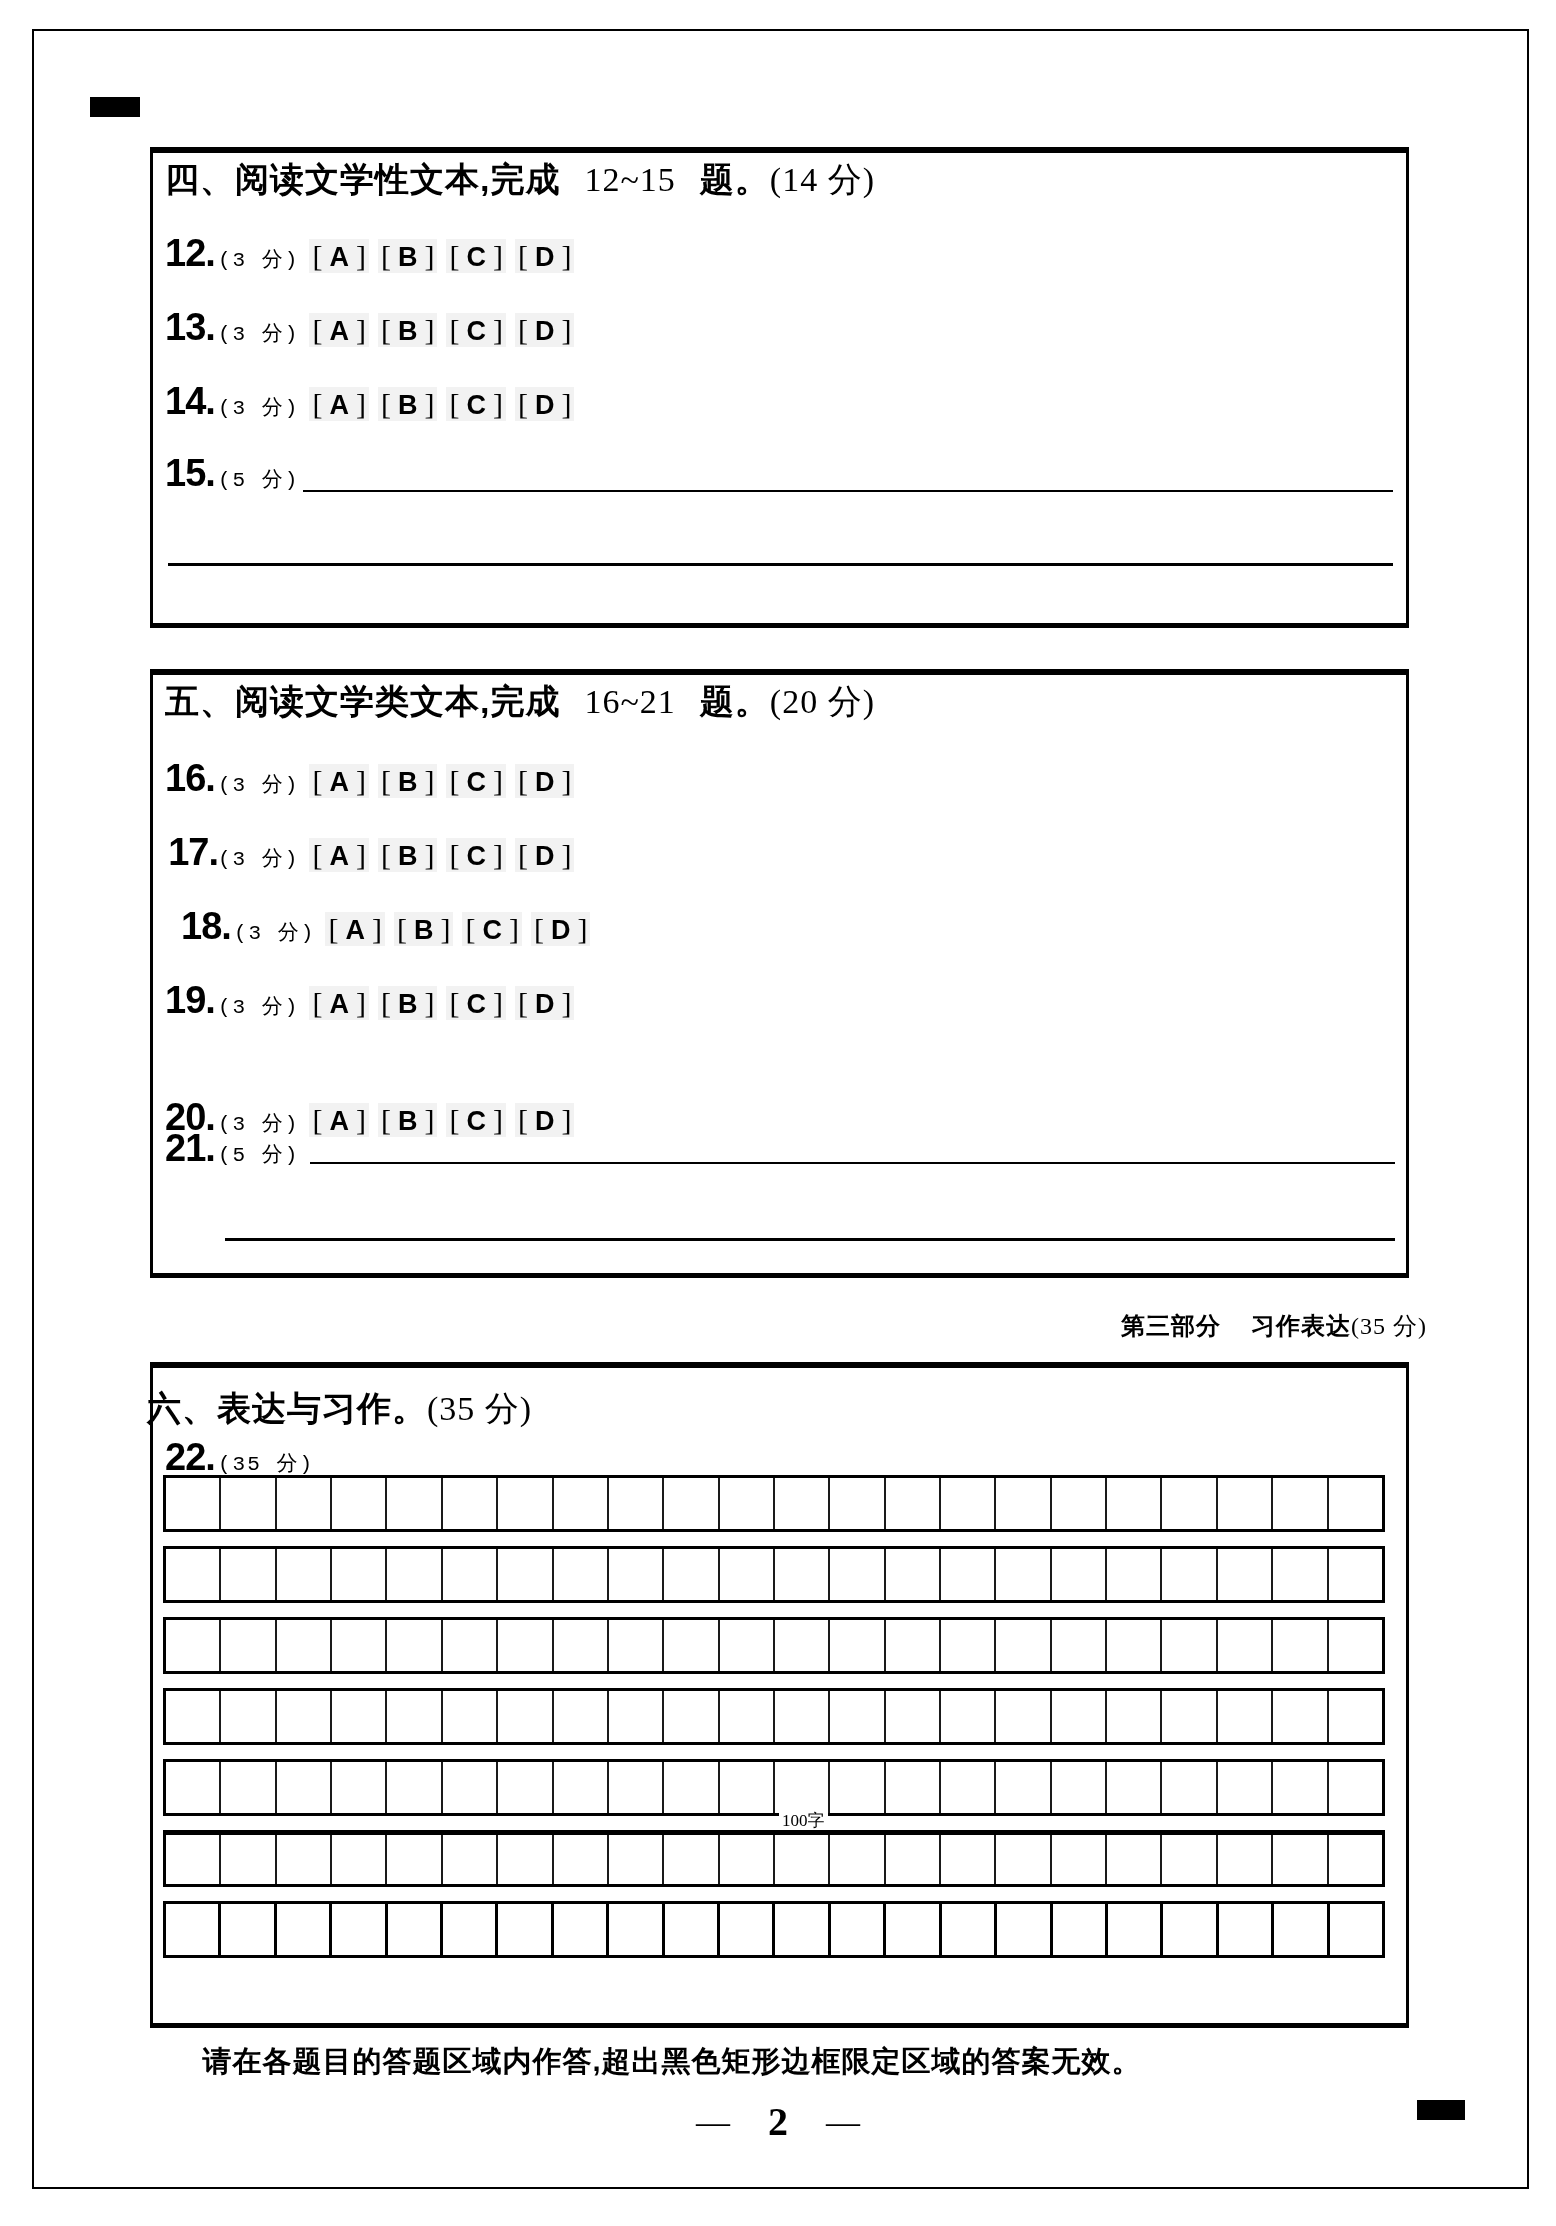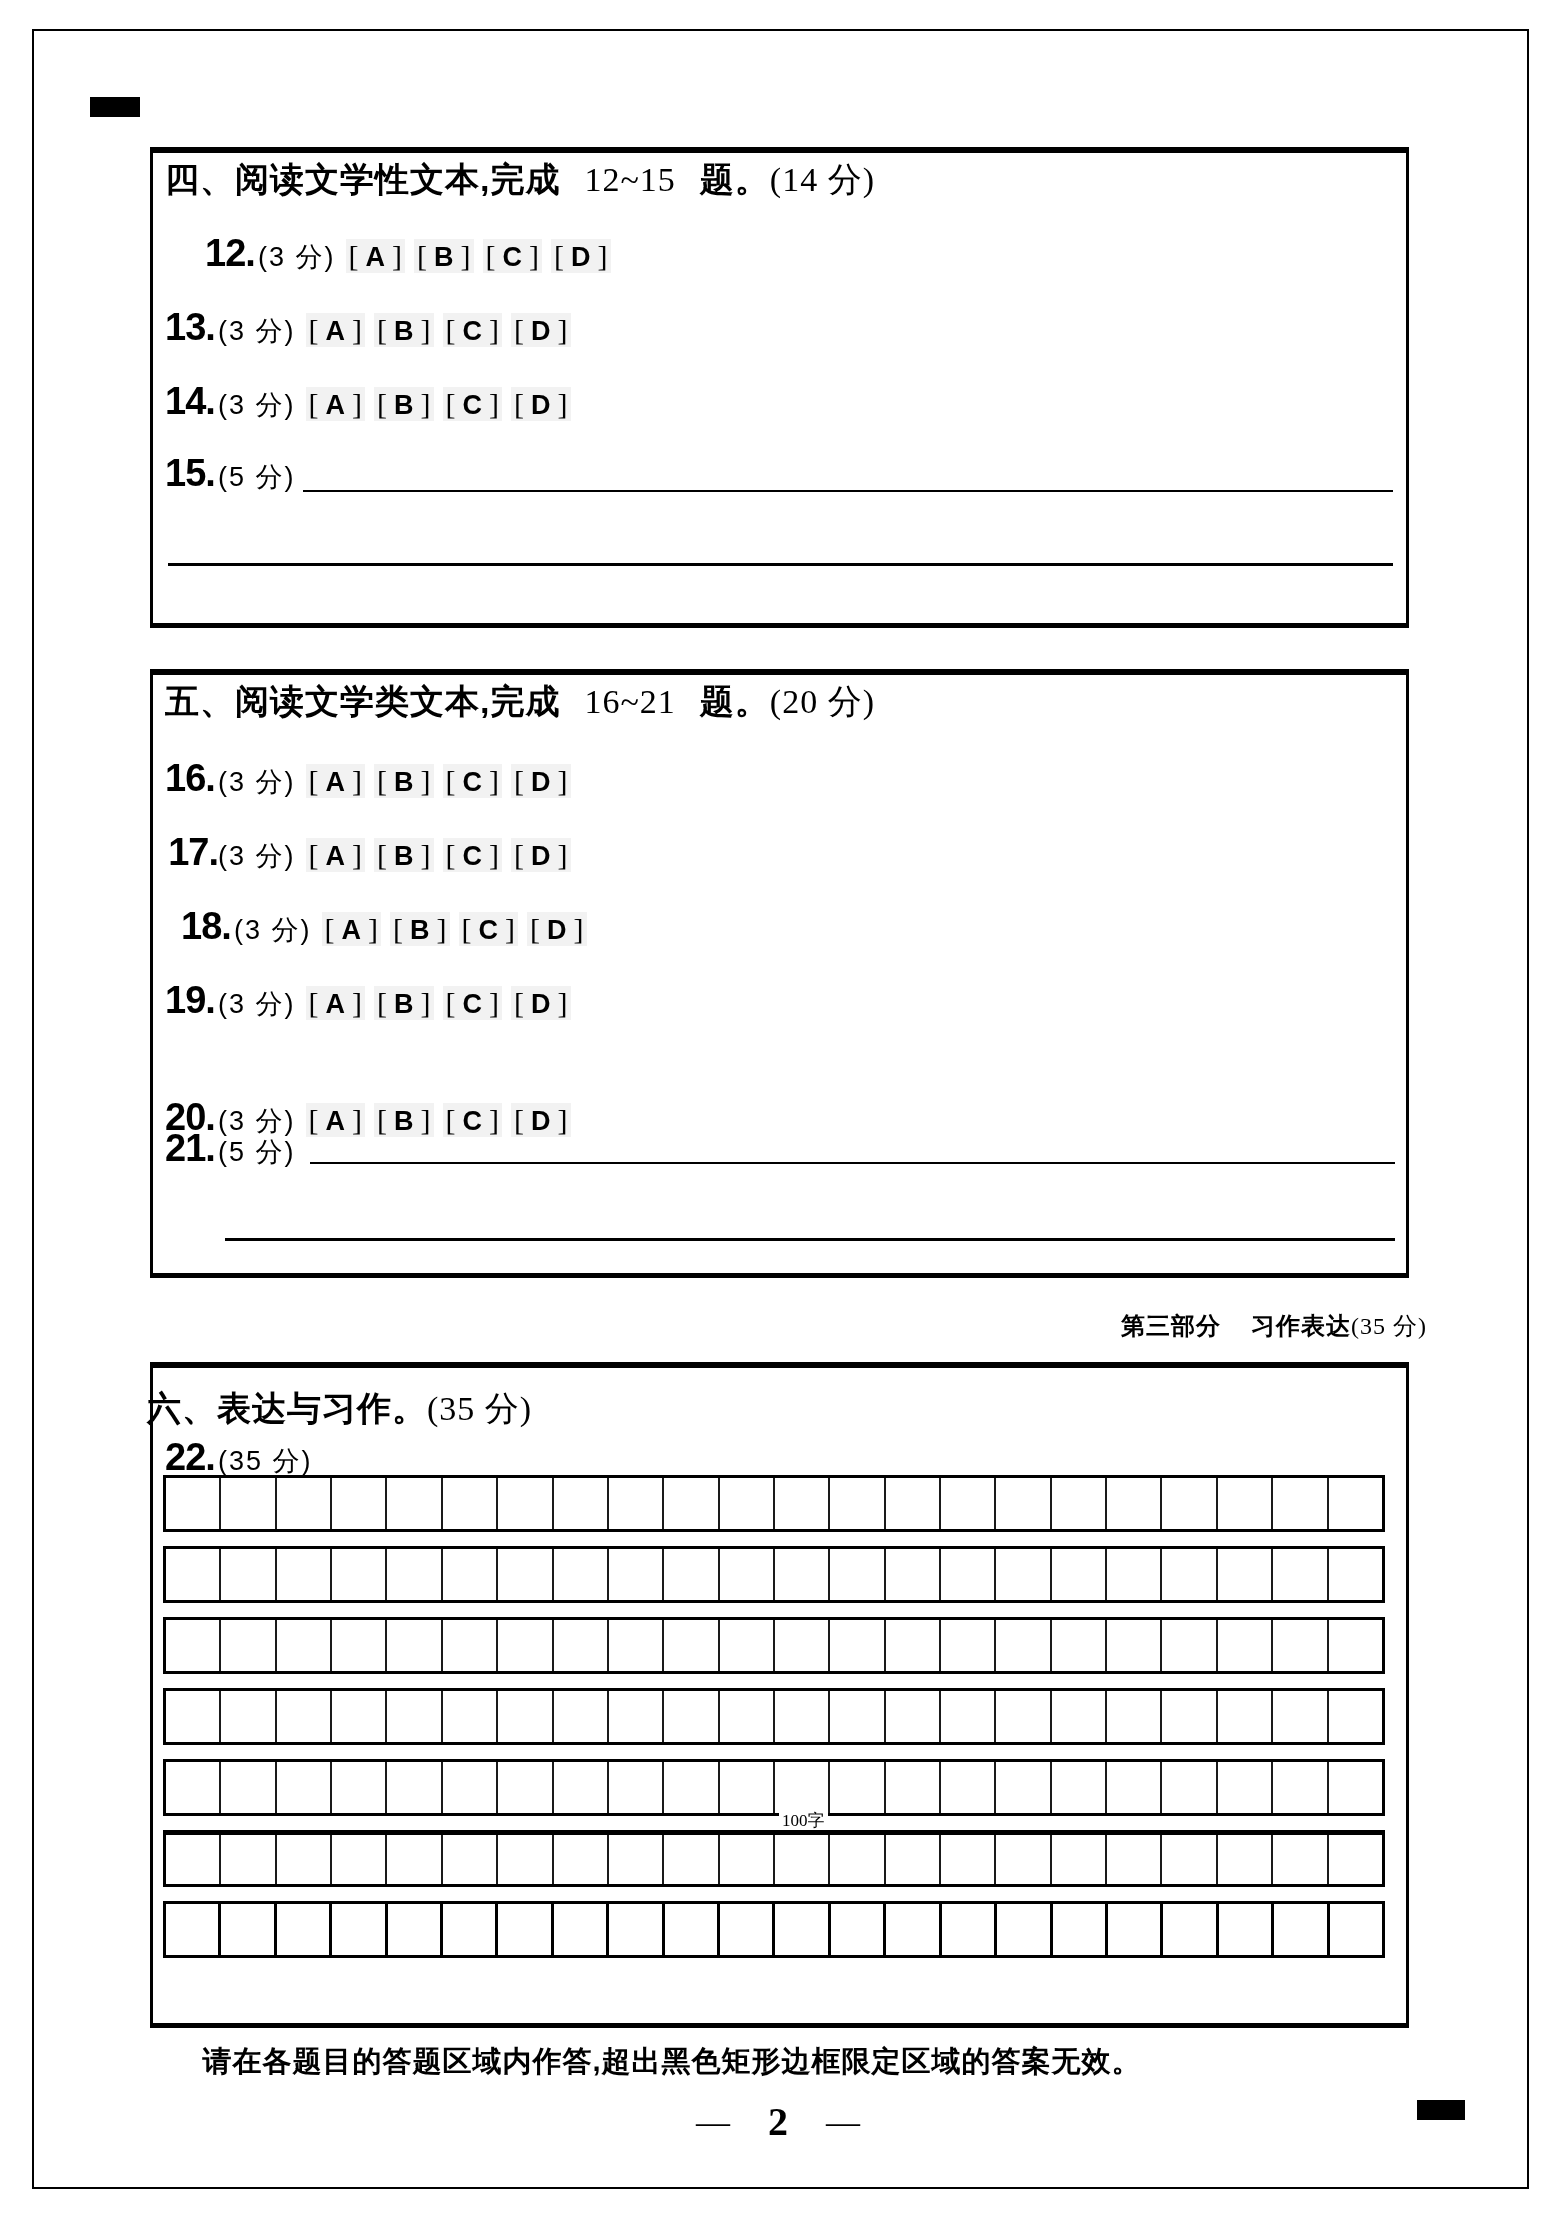--- a/index.html
+++ b/index.html
@@ -22,26 +22,26 @@
   
   .sec-title{font-size:34px;font-weight:700;letter-spacing:1px;white-space:nowrap;}
   .t-serif{font-family:"Liberation Serif",serif;font-weight:400;}
   .t-range{margin:0 24px;}
   .title4{left:165px;top:157px;}
   .title5{left:165px;top:679px;}
   .title6{left:147px;top:1386px;}
   
   .q-row{display:flex;align-items:baseline;white-space:nowrap;}
   .qnum{font-size:38px;font-weight:700;width:53px;letter-spacing:-1px;}
-  .qscore{font-family:Liberation Sans, sans-serif;font-size:27px;letter-spacing:2px;}
+  .qscore{font-family:Liberation Mono, monospace;font-size:21px;letter-spacing:2px;}
   .opts{margin-left:10px;display:inline-flex;}
   .opt{background:#f2f2f2;margin-right:9px;padding:0 3px;font-size:30px;}
   .opt .br{font-family:"Liberation Serif",serif;}
   .opt .lt{font-weight:700;font-size:27px;padding:0 7px;}
-  .q12{left:165px;top:232px;margin-left:40px;} .q13{left:165px;top:306px;}
+  .q12{left:165px;top:232px;} .q13{left:165px;top:306px;}
   .q14{left:165px;top:380px;} .q15{left:165px;top:452px;}
   .q16{left:165px;top:757px;} .q17{left:165px;top:831px;text-align:right;}
   .q18{left:181px;top:905px;} .q19{left:165px;top:979px;}
   .q20{left:165px;top:1053px;margin-top:43px;} .q21{left:165px;top:1127px;}
   .q22{left:165px;top:1436px;}
   
   .ans-line{height:0;border-top:2px solid #000;}
   .thick{border-top-width:3px;}
   .s4l1{left:303px;top:490px;width:1090px;}
   .s4l2{left:168px;top:563px;width:1225px;}

